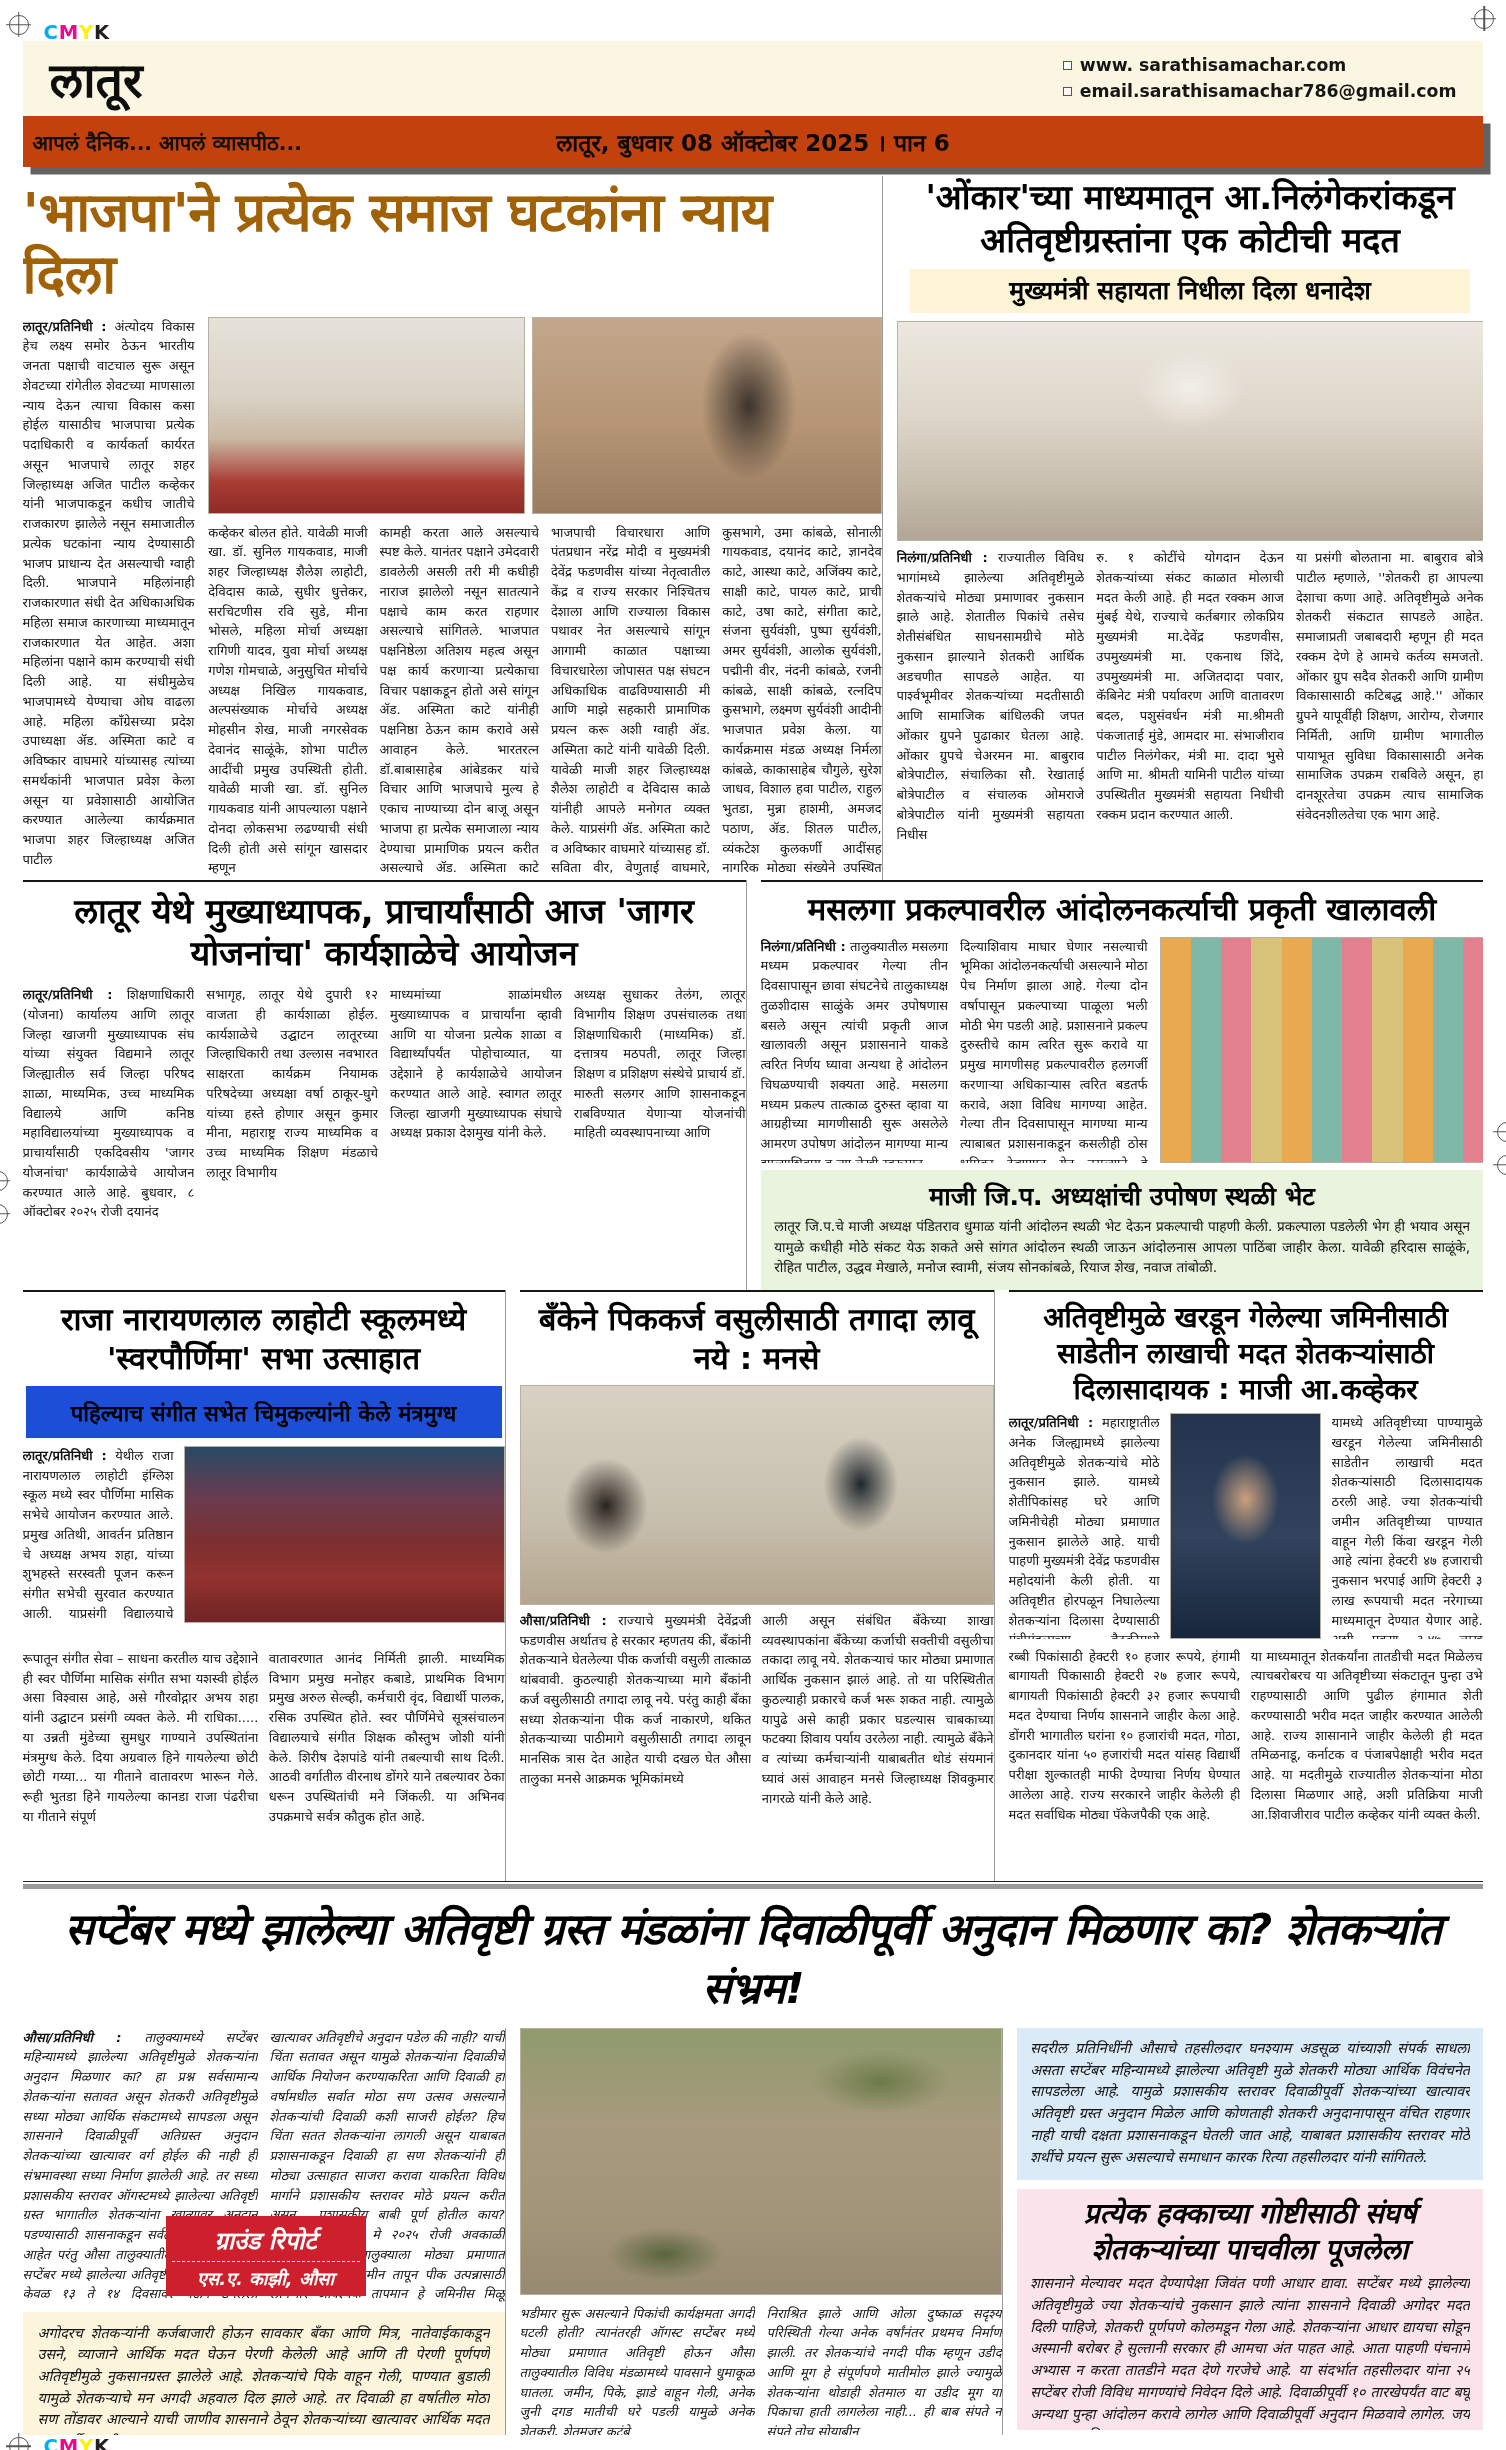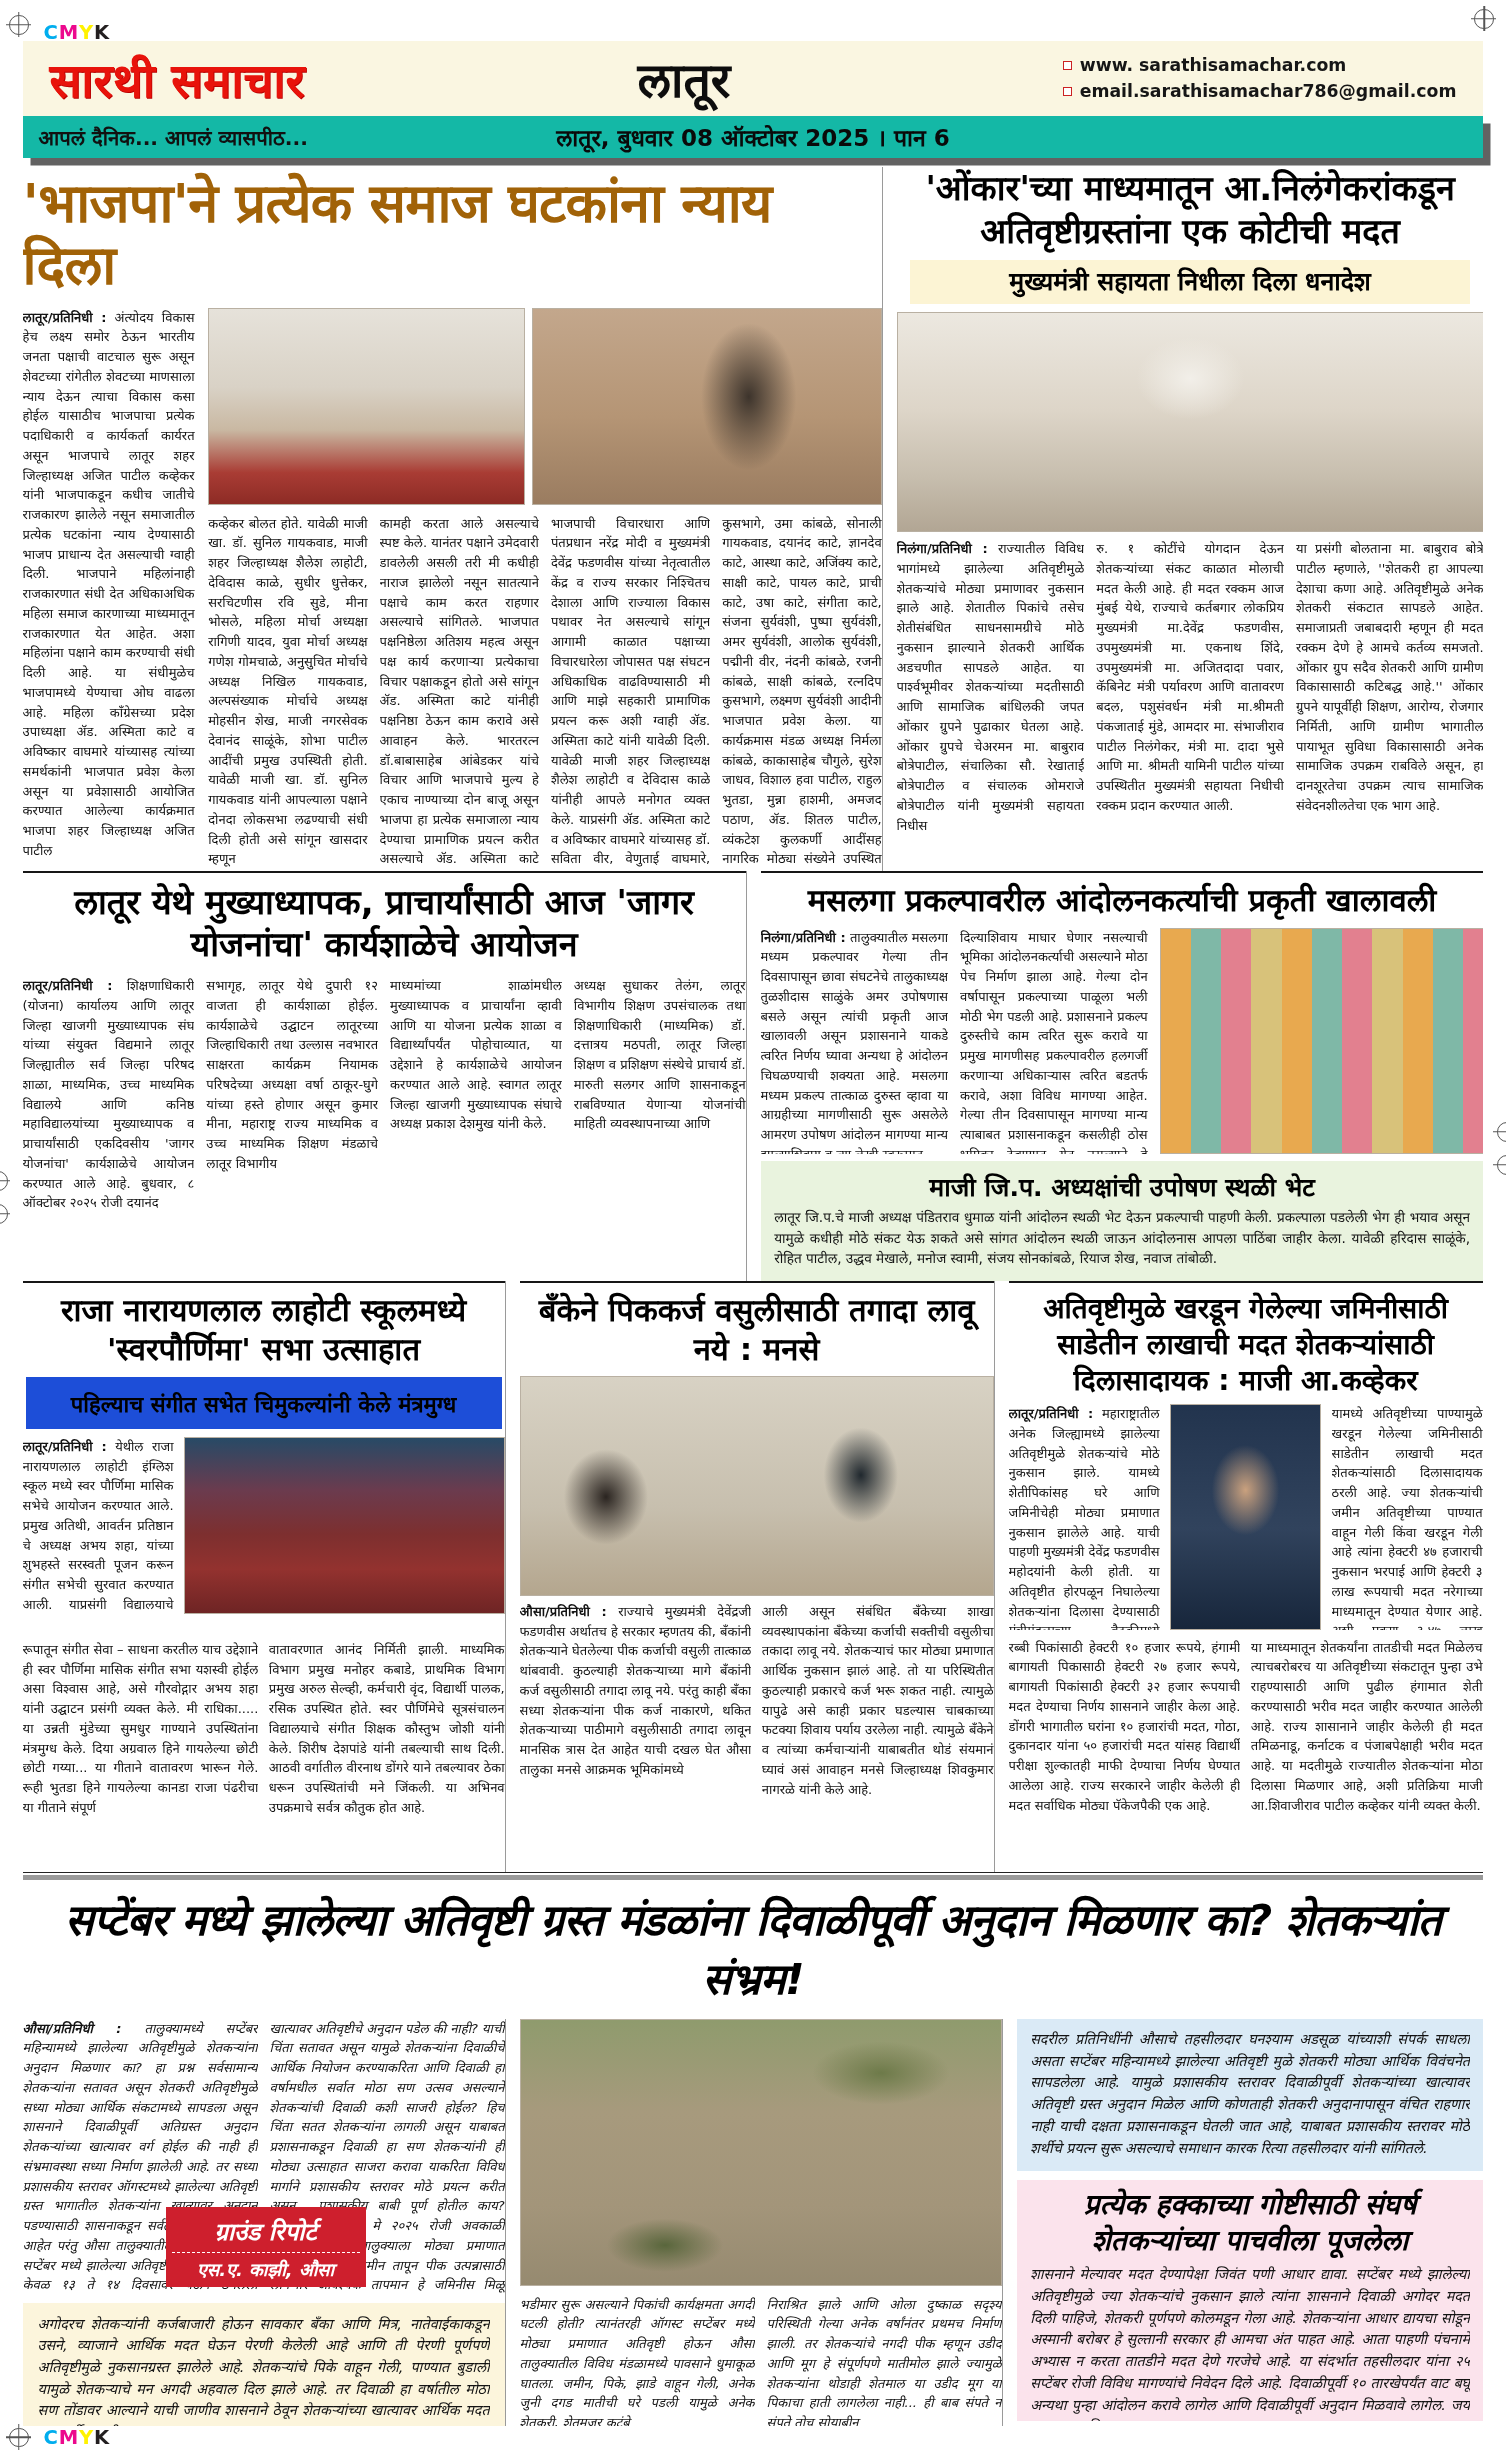--- a/index.html
+++ b/index.html
@@ -17,21 +17,21 @@
   .regmark::after{top:50%;left:-4.5px;height:1.5px;width:25.6px;transform:translateY(-50%);}
 
   
   .masthead { height:75px; background:#faf6e1; display:flex; align-items:center; justify-content:space-between; padding:0 27px; }
   .mast-title { color:#e8130b; font-size:47px; font-weight:800; text-shadow:0.8px 0.8px 0 #b00; white-space:nowrap; }
   .mast-city  { color:#0d0d0d; font-size:48px; font-weight:800; white-space:nowrap; }
   .mast-contact { font-size:17.3px; font-weight:600; color:#161616; line-height:1.5; }
   .mast-contact .row { display:flex; align-items:center; gap:7.5px; }
   .sq { width:9px; height:9px; border:1.5px solid #c22; background:#fff; display:inline-block; }
 
-  .band { height:42px; background:#14b8a6; display:flex; align-items:center; padding:0 16px; position:relative; box-shadow:7.5px 7.5px 0 rgba(70,70,70,.85); }
+  .band { height:51px; background:#c2410c; display:flex; align-items:center; padding:0 10px; position:relative; box-shadow:7.5px 7.5px 0 rgba(70,70,70,.85); }
   .band-tag { font-size:20.3px; font-weight:700; color:#111; }
   .band-date { position:absolute; left:0; right:0; text-align:center; font-size:23px; font-weight:800; color:#0a0a0a; }
 
   
   .h-xl { font-size:54px; font-weight:800; color:#a16207; text-align:left; line-height:1.15; letter-spacing:-0.8px; }
   .h-lg { font-size:34px; font-weight:800; color:#000; text-align:center; line-height:1.25; }
   .h-md { font-size:31px; font-weight:800; color:#000; text-align:center; line-height:1.28; }
   .h-sm { font-size:28px; font-weight:800; color:#000; text-align:center; line-height:1.3; }
   .col { font-size:13px; line-height:1.52; text-align:justify; color:#131313; overflow:hidden; }
   .lead { font-weight:800; }
@@ -134,21 +134,20 @@
     </div>
     <div class="regmark" style="left:-13.6px; top:9px;"></div>
     <div class="regmark" style="right:-10.5px; top:3px;"></div>
   </div>
   <div class="regmark" style="left:-12px; top:1171px;"></div>
   <div class="regmark" style="left:-12px; top:1204px;"></div>
   <div class="regmark" style="right:-10.5px; top:1122px;"></div>
   <div class="regmark" style="right:-10.5px; top:1155px;"></div>
 
   <div class="masthead">
-    <div class="mast-title">सारथी समाचार</div>
     <div class="mast-city">लातूर</div>
     <div class="mast-contact">
       <div class="row">
           <span class="sq"></span>
           <span>www. sarathisamachar.com</span>
         </div>
       <div class="row">
           <span class="sq"></span>
           <span>email.sarathisamachar786@gmail.com</span>
         </div>

